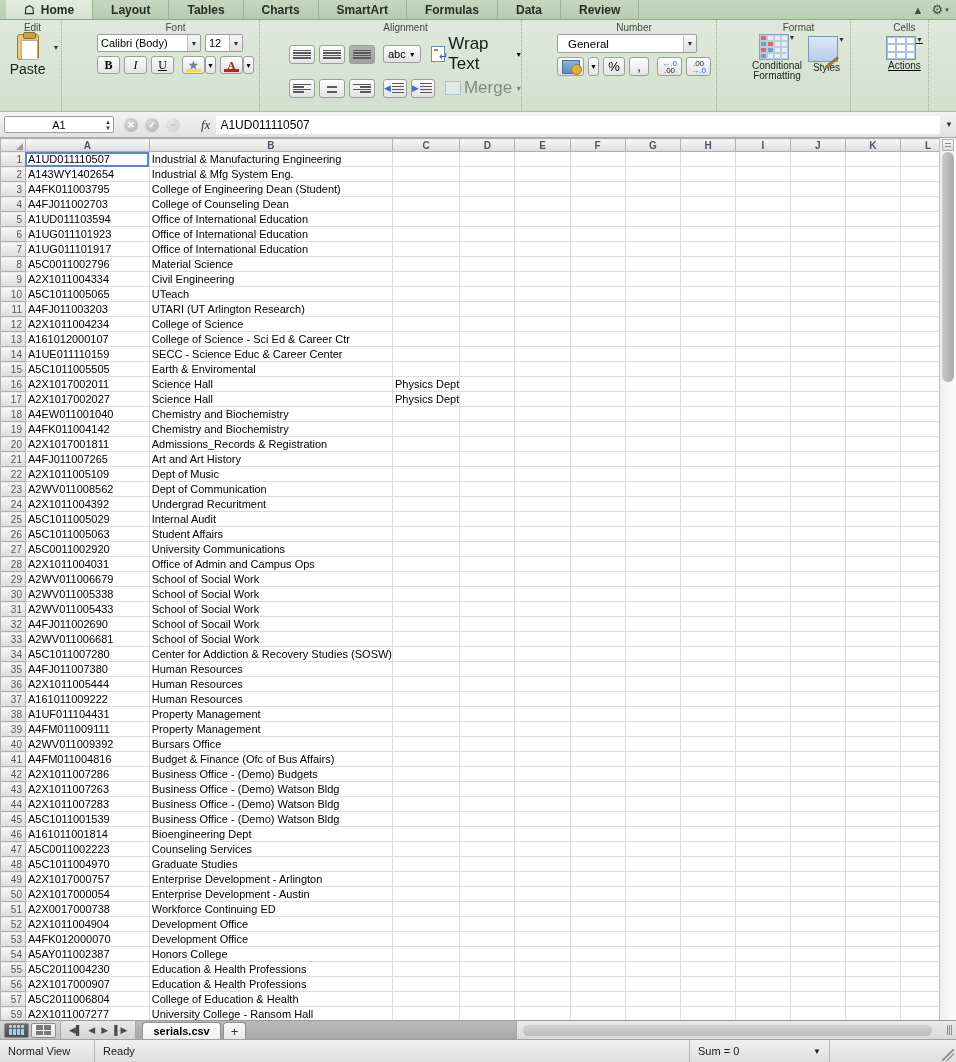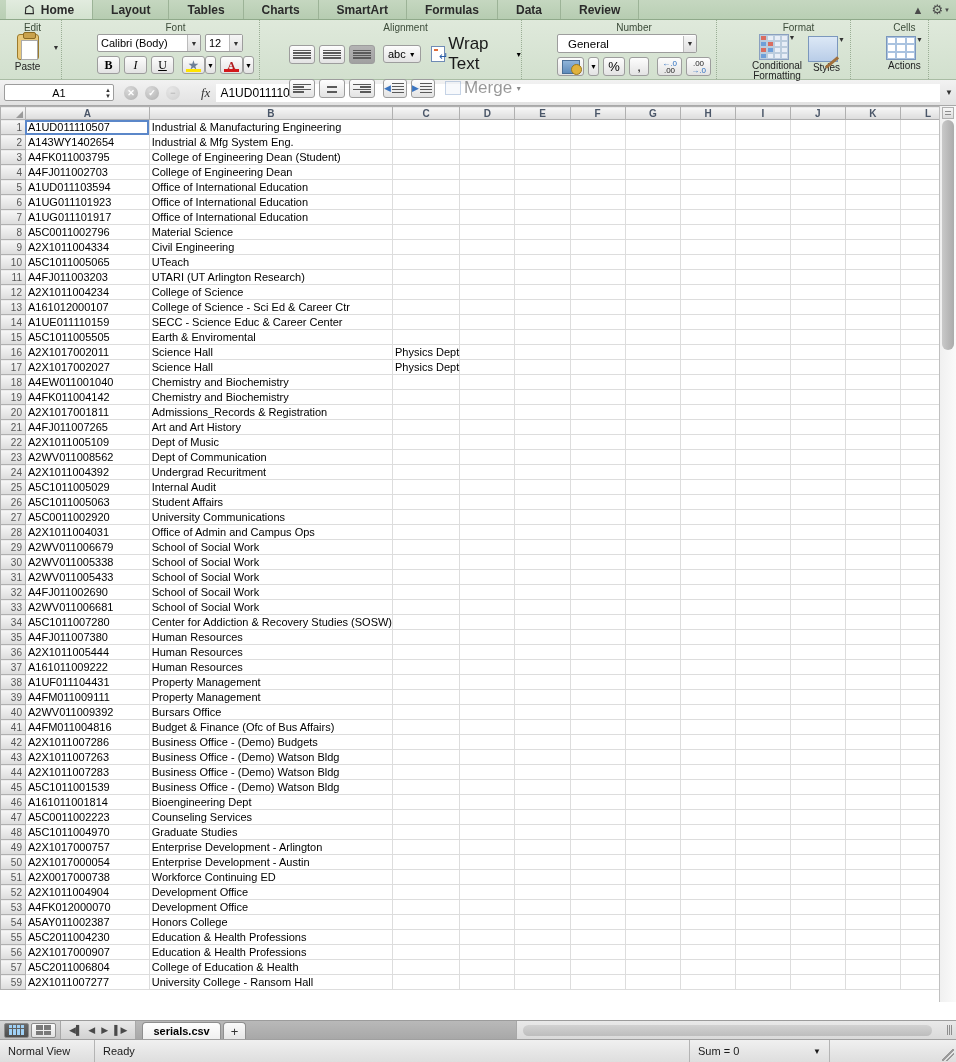--- a/index.html
+++ b/index.html
@@ -37,21 +37,21 @@
   .tab .home-ico { margin-right: 6px; font-size: 12px; }
   .tabbar-right {
     margin-left: auto; display: flex; align-items: center;
     padding-right: 6px; gap: 8px;
   }
   .chev-up { font-size: 11px; color: #4a4a4a; }
   .gear-wrap { display: flex; align-items: center; font-size: 13px; color: #4a4a4a; }
 
   
   .ribbon {
-    height: 60px;
+    height: 92px;
     background: linear-gradient(to bottom, #dfe9db 0%, #d2e0ce 100%);
     border-bottom: 1px solid #a9bca4;
     display: flex;
     position: relative;
     padding: 0 4px;
     gap: 30px;
   }
   .rgroup {
     display: flex; flex-direction: column;
     align-items: center;
@@ -81,21 +81,21 @@
     border: 1px solid #8a6a22; border-radius: 2px;
   }
   .clip:after {
     content: ""; position: absolute; top: 5px; left: 3px;
     width: 15px; height: 18px; background: #fff; border: 1px solid #aaa;
   }
   .clip .lines {
     position:absolute; top:8px; left:5px; width:11px; height:12px;
     background: repeating-linear-gradient(to bottom,#bbb 0 1px,transparent 1px 3px);
   }
-  .paste-lbl { font-size: 10px; color: #222; margin-top: 1px; }
+  .paste-lbl { font-size: 14px; color: #222; margin-top: 1px; }
   .mini-arrow { font-size: 7px; color: #333; }
 
   
   .btn {
     border: 1px solid #9d9d9d;
     background: linear-gradient(to bottom,#fdfdfd,#e3e3e3);
     border-radius: 3px;
     display: inline-flex; align-items: center; justify-content: center;
     cursor: default;
   }
@@ -644,21 +644,21 @@
           <span class="styles-icon"></span>
           <span class="mini-arrow">▼</span>
         </div>
         <div class="lbl">Styles</div>
       </div>
     </div>
   </div>
 
   <div class="rgroup" style="width:62px;">
     <div class="rglabel">Cells</div>
-    <div class="rgbody" style="align-items:flex-start;">
+    <div class="rgbody" style="align-items:flex-start;text-decoration:underline;">
       <div class="bigbtn" style="margin-top:2px;">
         <div style="display:flex;align-items:flex-start;">
           <span class="cells-icon">
               <span></span>
               <span></span>
               <span></span>
               <span></span>
               <span></span>
               <span></span>
               <span></span>
@@ -782,21 +782,21 @@
           <td class="cell cg"></td>
           <td class="cell ch"></td>
           <td class="cell ci"></td>
           <td class="cell cj"></td>
           <td class="cell ck"></td>
           <td class="cell cl"></td>
         </tr>
         <tr>
           <td class="rowhdr">4</td>
           <td class="cell ca">A4FJ011002703</td>
-          <td class="cell cb">College of Engineering Dean</td>
+          <td class="cell cb">College of Counseling Dean</td>
           <td class="cell cc"></td>
           <td class="cell cd"></td>
           <td class="cell ce"></td>
           <td class="cell cf"></td>
           <td class="cell cg"></td>
           <td class="cell ch"></td>
           <td class="cell ci"></td>
           <td class="cell cj"></td>
           <td class="cell ck"></td>
           <td class="cell cl"></td>

